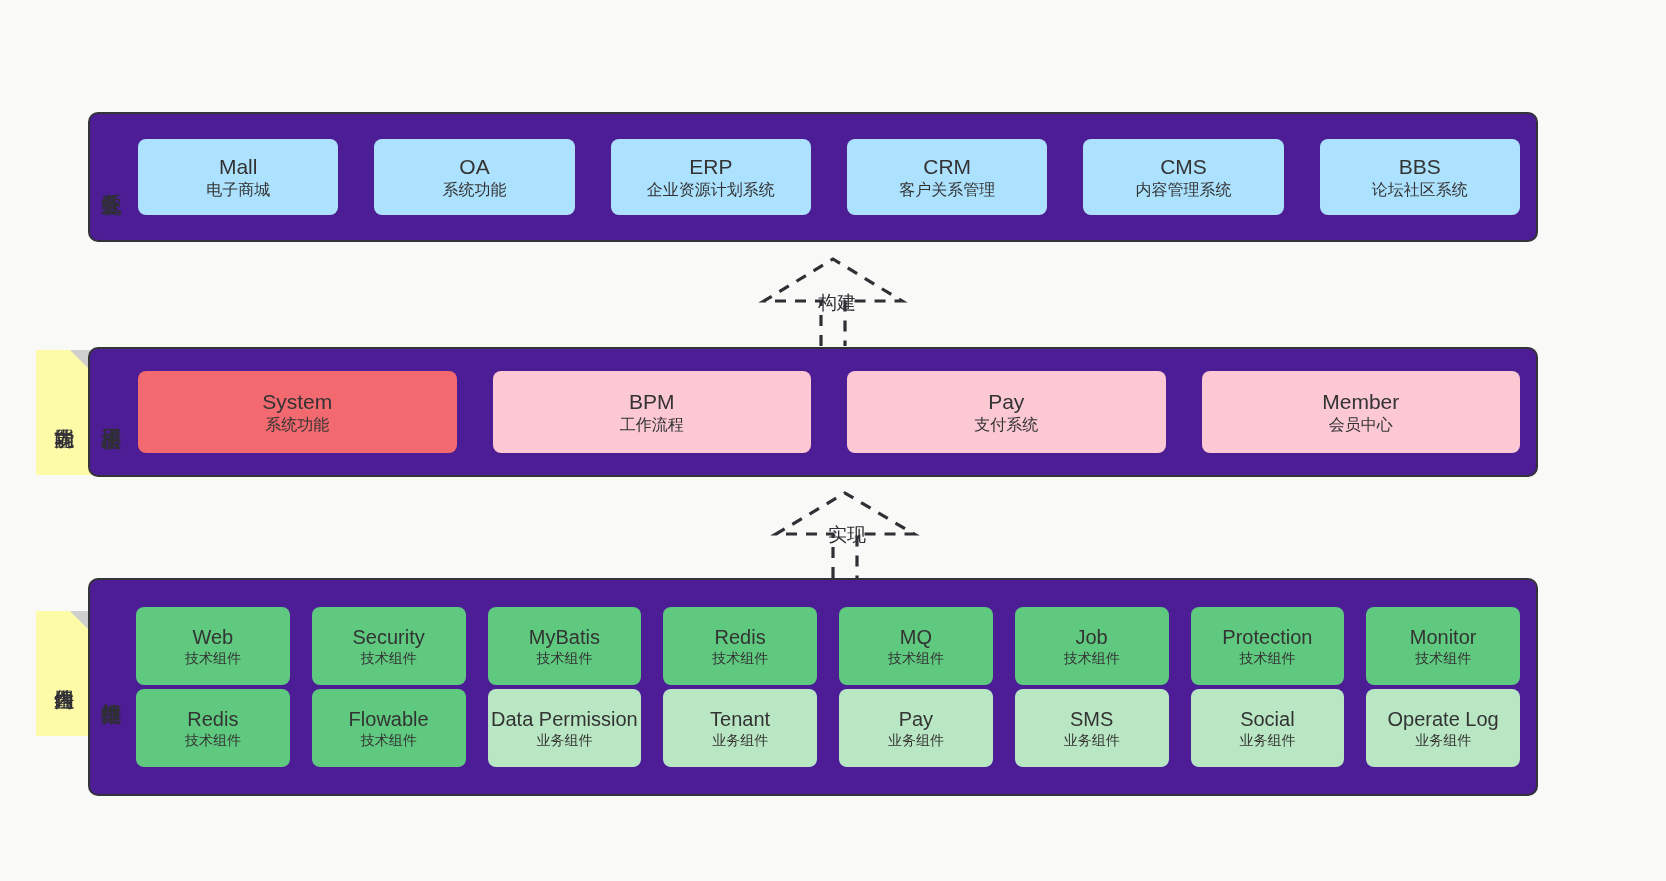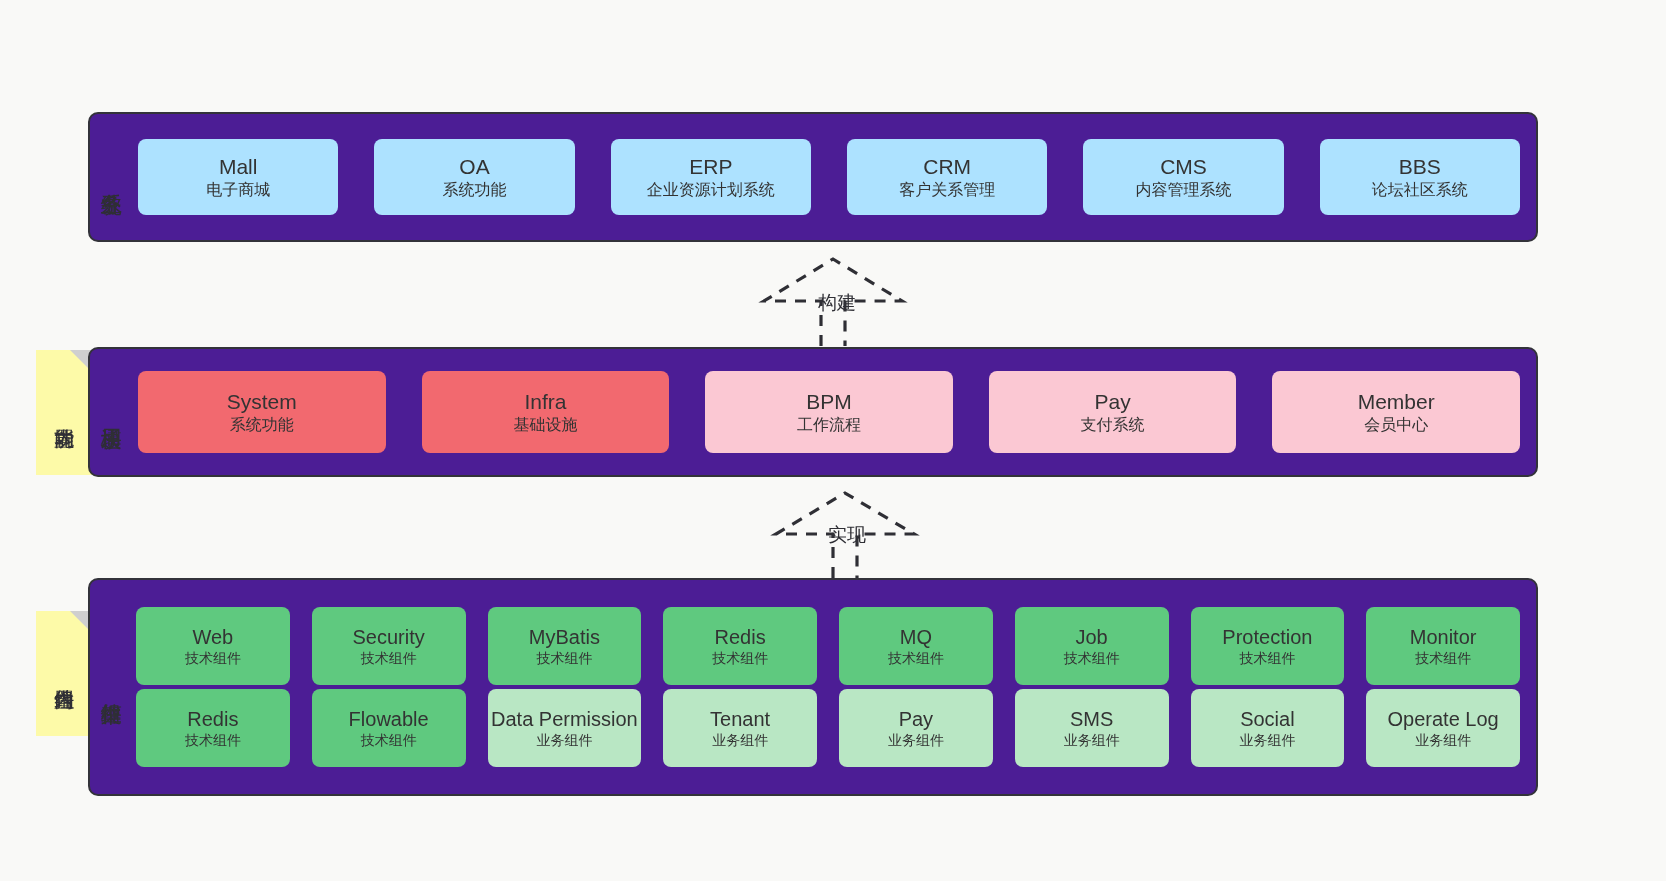--- a/index.html
+++ b/index.html
@@ -191,24 +191,20 @@
   <div class="gen-label" id="label-build">构建</div>
 
   <div class="layer" id="layer2">
     <div class="layer-label">通用模块</div>
     <div class="cards">
       <div class="card-row">
         <div class="card c-red">
           <span class="t1">System</span>
           <span class="t2">系统功能</span>
         </div>
-        <div class="card c-red">
-          <span class="t1">Infra</span>
-          <span class="t2">基础设施</span>
-        </div>
         <div class="card c-pink">
           <span class="t1">BPM</span>
           <span class="t2">工作流程</span>
         </div>
         <div class="card c-pink">
           <span class="t1">Pay</span>
           <span class="t2">支付系统</span>
         </div>
         <div class="card c-pink">
           <span class="t1">Member</span>

